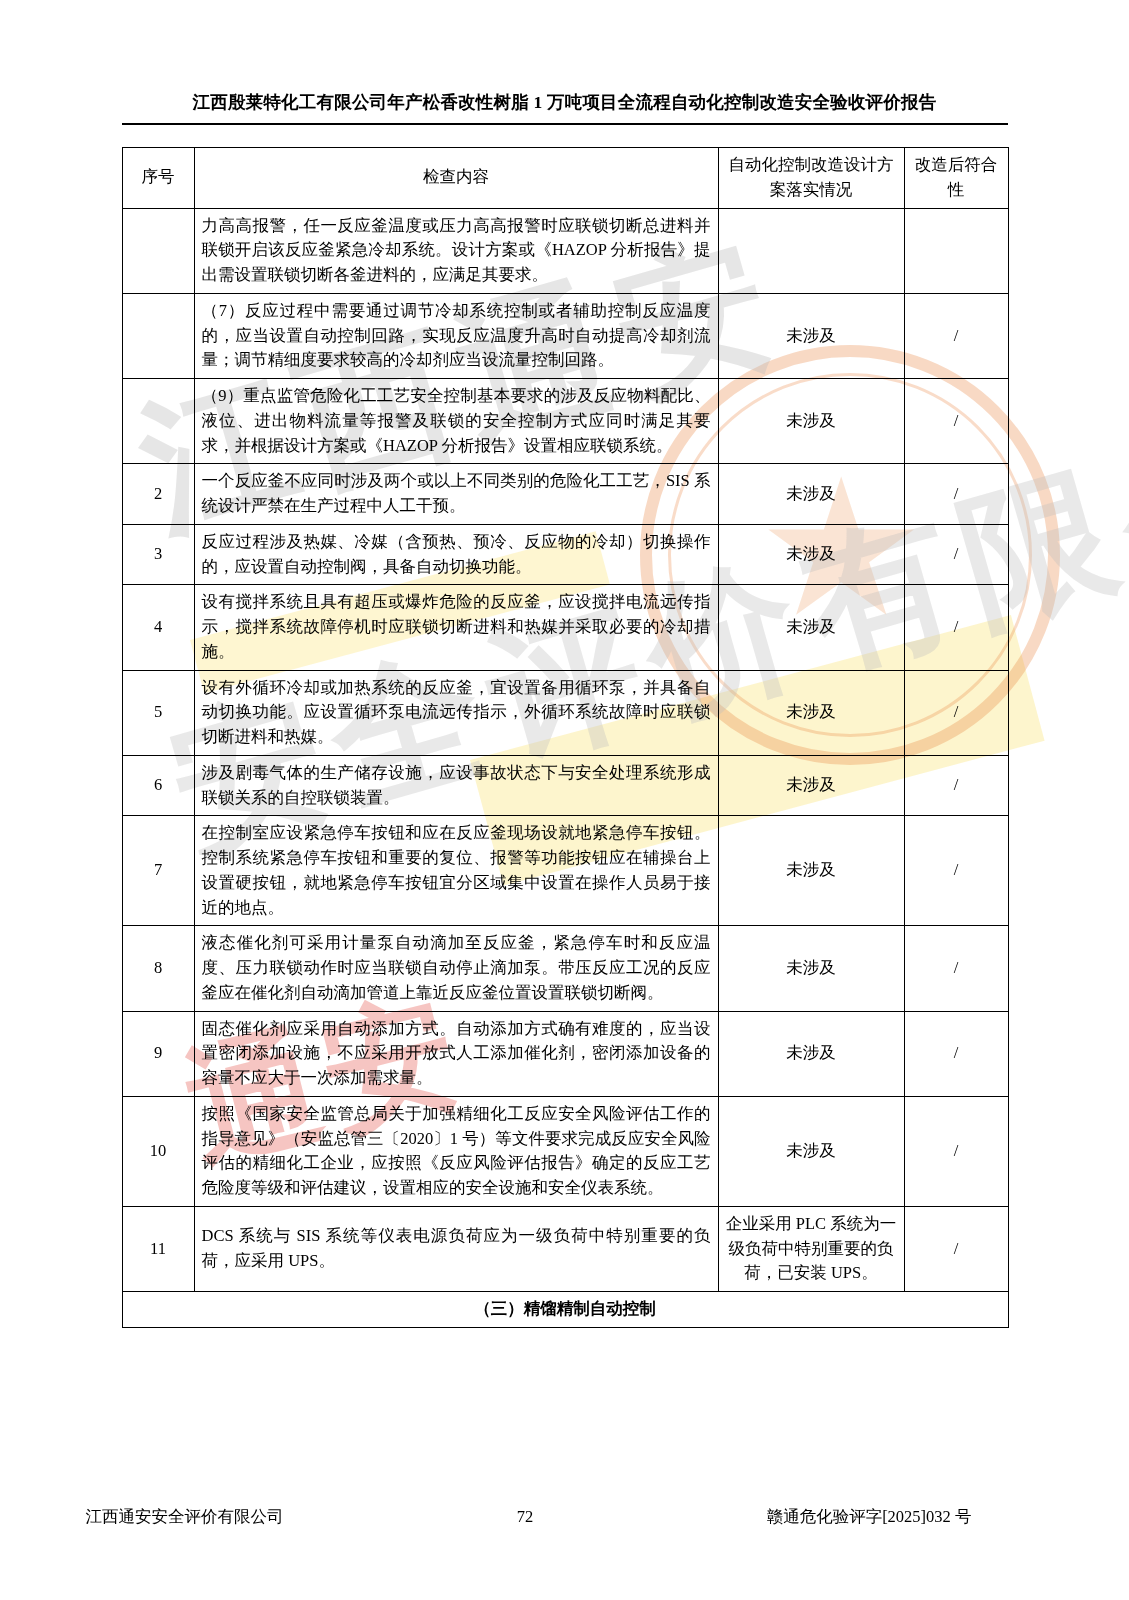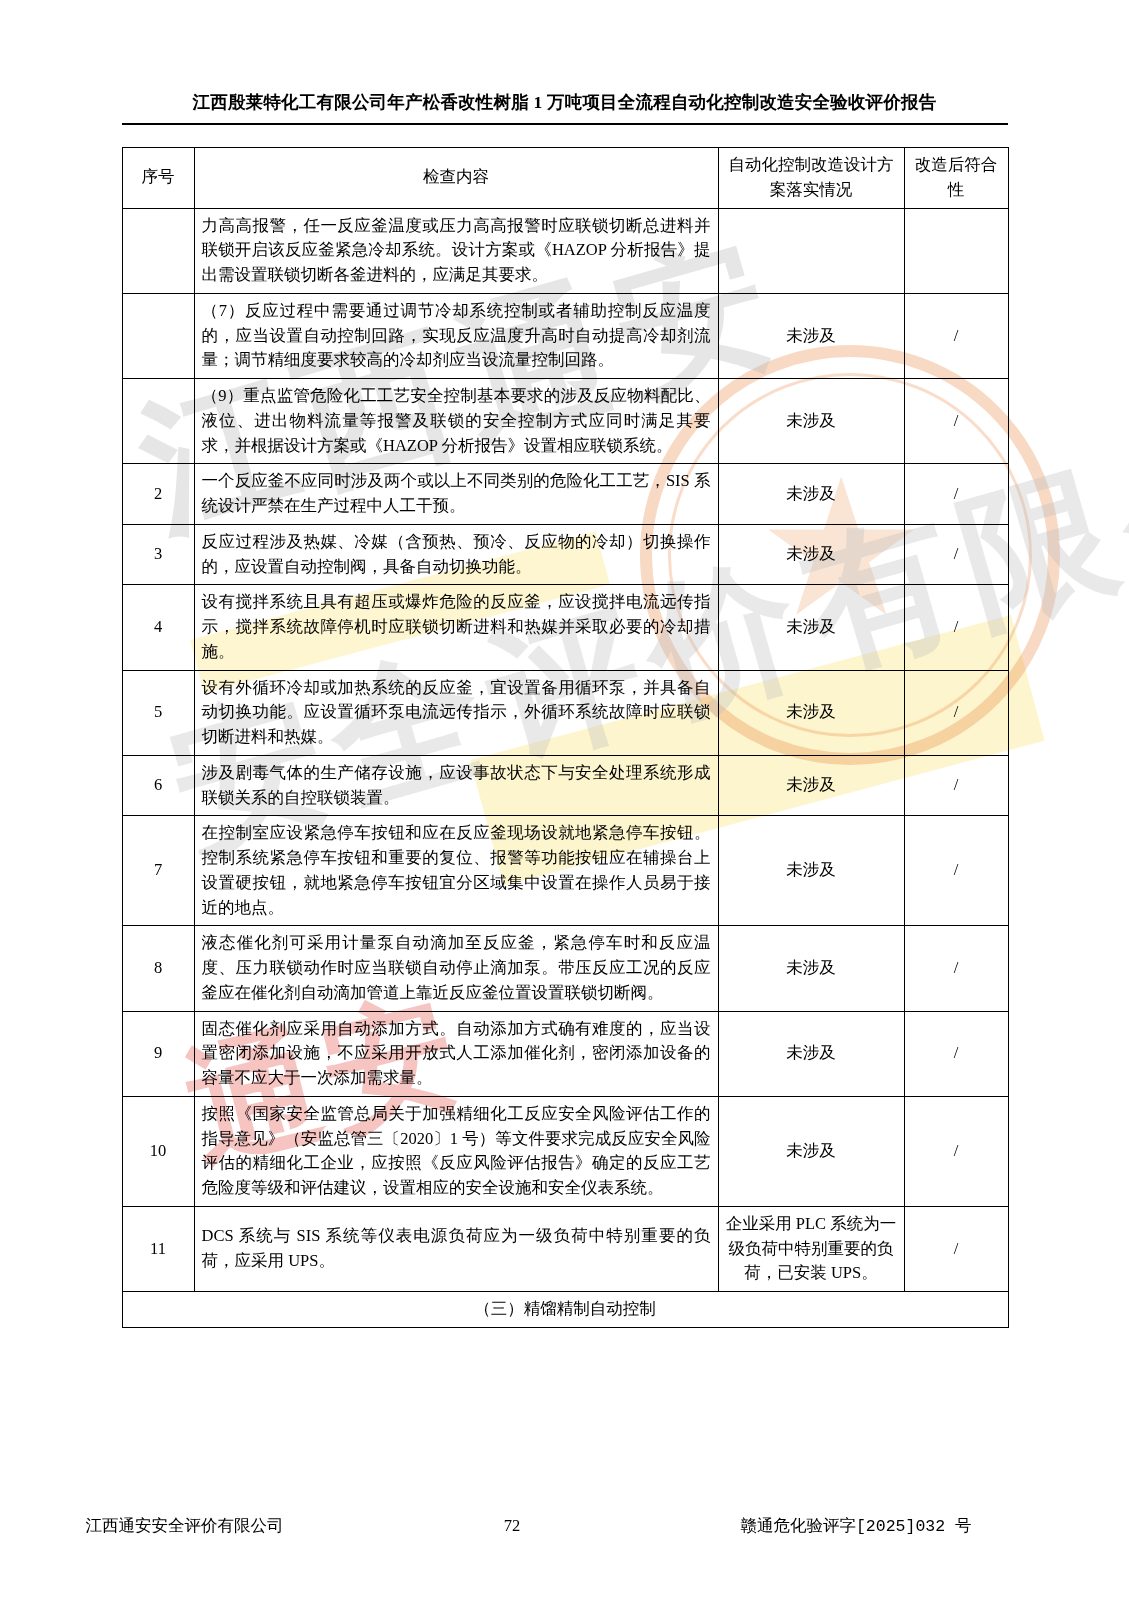--- a/index.html
+++ b/index.html
@@ -170,44 +170,44 @@
   col.c-impl { width: 186px; }
   col.c-conf { width: 104px; }
 
   .c-seq-cell { text-align: center; font-size: 16.5px; }
   .c-body-cell { text-align: left; margin-top: 8px; }
   .c-impl-cell { text-align: center; margin-top: 12px; }
   .c-conf-cell { text-align: center; }
   .justify { text-align: justify; text-justify: inter-ideograph; }
   .section-row td {
     text-align: center;
-    font-weight: normal;
+    font-weight: bold;
     font-size: 17px;
     padding: 7px;
   }
 
   
   .doc-footer {
     position: absolute;
     left: 0;
-    bottom: 63px;
+    bottom: 72px;
     width: 1057px;
     z-index: 10;
   }
   .footer-inner {
     width: 886px;
     margin: 0 auto;
     display: flex;
     justify-content: space-between;
     align-items: center;
     font-size: 16.5px;
   }
   .footer-left { text-align: left; }
   .footer-center { text-align: right; }
-  .footer-right { text-align: left; font-family: Liberation Mono, monospace; }
+  .footer-right { text-align: left; }
 </style>
 </head>
 <body>
 
 <div class="page">
 
   <div class="watermark">
     <div class="wm-yellow-band2"></div>
     <div class="wm-yellow-band"></div>
     <div class="wm-ring"></div>

